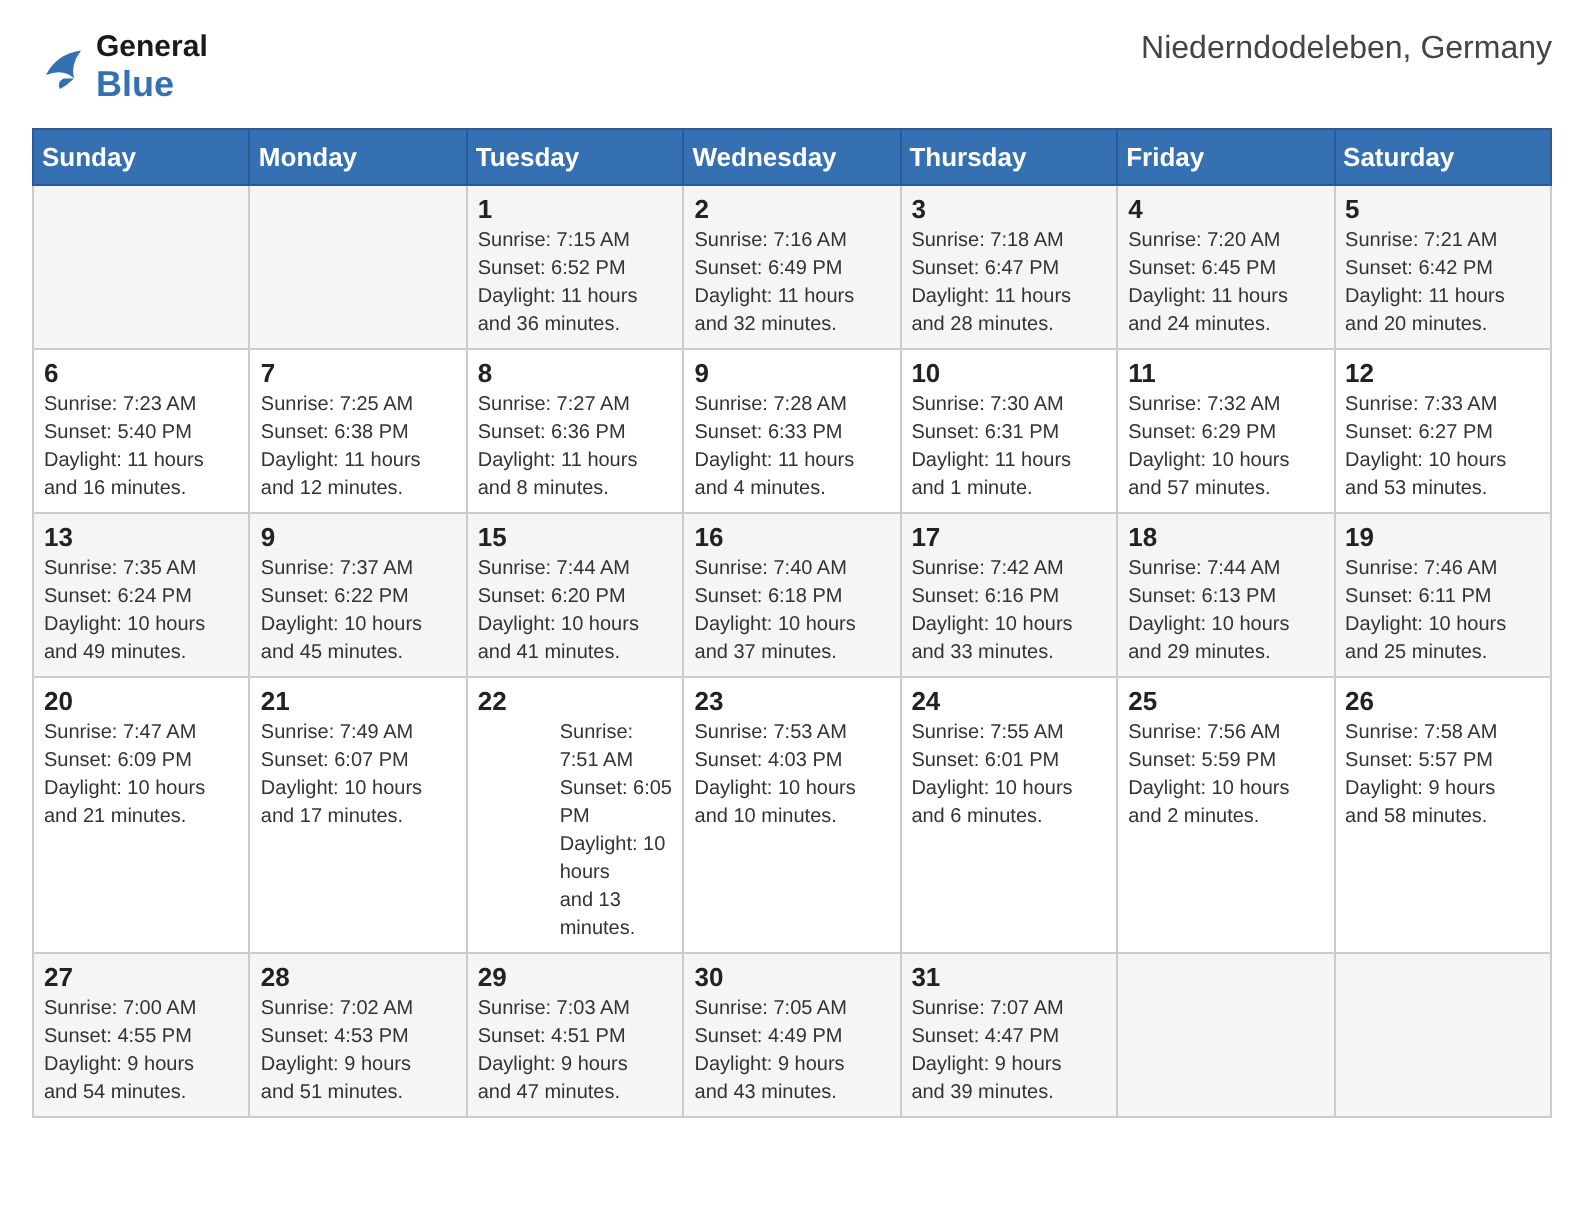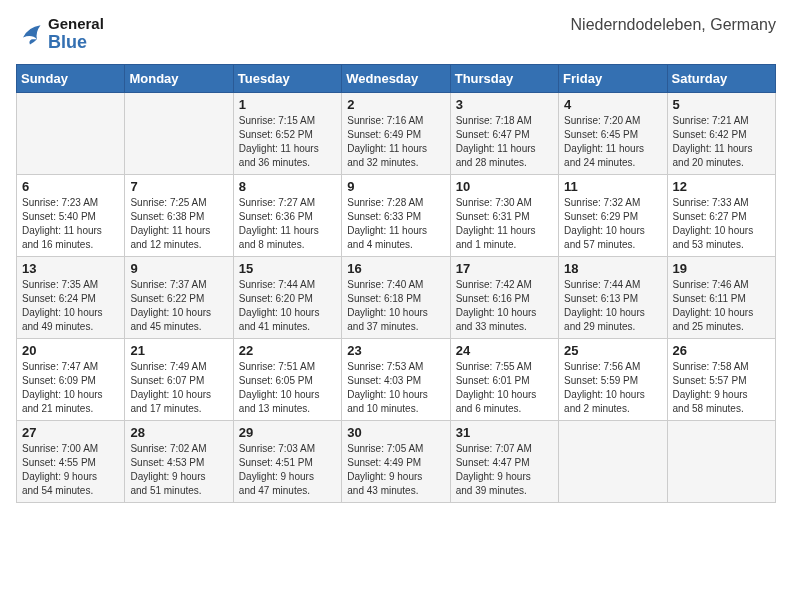--- a/index.html
+++ b/index.html
@@ -268,21 +268,21 @@
         </td>
         <td>
           <span class="day-num">21</span>
           <div class="day-detail" style="white-space: pre-line;">Sunrise: 7:49 AM
 Sunset: 6:07 PM
 Daylight: 10 hours
 and 17 minutes.</div>
         </td>
         <td>
           <span class="day-num">22</span>
-          <div class="day-detail" style="white-space: pre-line;">Sunrise: 7:51 AM
+          <div class="day-detail" style="white-space: pre-line; margin-left: 41px;">Sunrise: 7:51 AM
 Sunset: 6:05 PM
 Daylight: 10 hours
 and 13 minutes.</div>
         </td>
         <td>
           <span class="day-num">23</span>
           <div class="day-detail" style="white-space: pre-line;">Sunrise: 7:53 AM
 Sunset: 4:03 PM
 Daylight: 10 hours
 and 10 minutes.</div>

